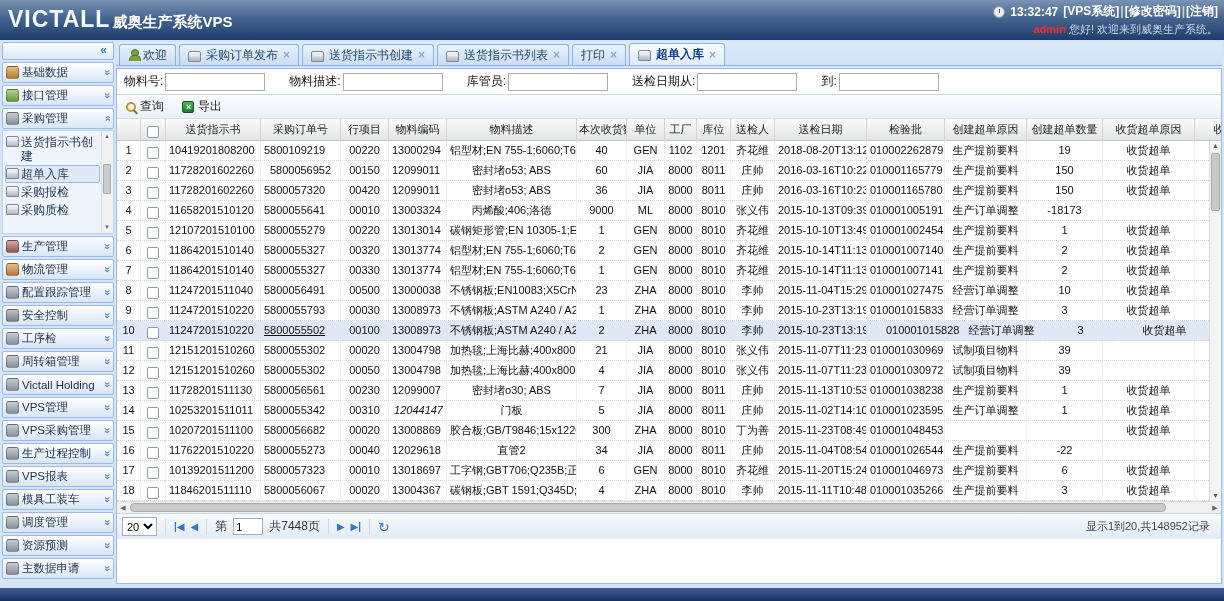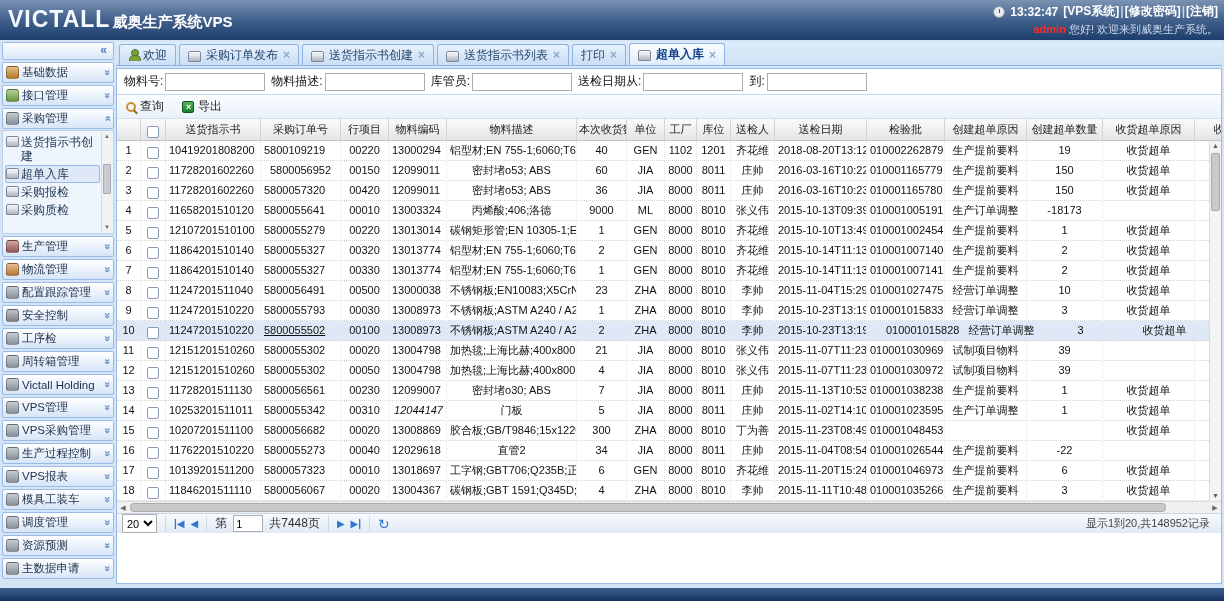--- a/index.html
+++ b/index.html
@@ -41,21 +41,21 @@
 
 .tabbar{height:24px;display:flex;align-items:flex-end;border-bottom:1px solid #8db2e3;padding-left:3px;gap:3px;background:linear-gradient(#ddebfa,#cfe2f5)}
 .tab{height:21px;display:flex;align-items:center;gap:3px;padding:0 8px;border:1px solid #8db2e3;border-bottom:none;border-radius:3px 3px 0 0;background:linear-gradient(#e8f2fd,#c9ddf4);font-size:12px;color:#27486e;cursor:pointer;white-space:nowrap}
 .tab.active{background:linear-gradient(#fbfdff,#ddecfb);font-weight:bold;color:#15428b;height:22px}
 .tab-close{color:#8fa9c9;font-weight:bold;margin-left:2px;font-size:12px;line-height:10px;cursor:pointer}
 .user-icon{width:12px;height:12px;position:relative;display:inline-block}
 .user-icon::before{content:'';position:absolute;left:3px;top:0;width:6px;height:6px;border-radius:50%;background:#7ba238;border:1px solid #55752a}
 .user-icon::after{content:'';position:absolute;left:1px;bottom:0;width:10px;height:5px;border-radius:5px 5px 0 0;background:#7ba238;border:1px solid #55752a;border-bottom:none}
 
 .panel{flex:1;margin-top:2px;border:1px solid #99bbe8;background:#fff;display:flex;flex-direction:column;min-height:0}
-.filterbar{height:26px;border-bottom:1px solid #c3d6ee;display:flex;align-items:center;padding:0 7px;gap:6px;background:#fff;flex:none}
+.filterbar{height:26px;border-bottom:1px solid #c3d6ee;display:flex;align-items:center;padding:0 7px;gap:24px;background:#fff;flex:none}
 .field{display:flex;align-items:center;gap:2px}
 .flabel{font-size:12px;color:#111;white-space:nowrap}
 .ftext{width:100px;height:18px;border:1px solid #abadb3;font-size:12px;padding:0 2px;outline:none}
 .toolbar{height:24px;border-bottom:1px solid #d7dfe8;background:linear-gradient(#fbfdff,#e9f1fa);display:flex;align-items:center;padding:0 6px;gap:12px;flex:none}
 .tbtn{display:flex;align-items:center;gap:4px;font-size:12px;color:#222;cursor:pointer;padding:1px 3px;border-radius:2px}
 .search-icon{width:10px;height:10px;border:2px solid #c8922b;border-radius:50%;position:relative;display:inline-block}
 .search-icon::after{content:'';position:absolute;width:5px;height:2px;background:#8a6b2a;transform:rotate(45deg);left:5px;top:7px}
 .excel-icon{width:12px;height:12px;background:linear-gradient(#55b25c,#1b7e2c);border:1px solid #14551d;border-radius:2px;position:relative;display:inline-block}
 .excel-icon::after{content:'×';color:#fff;font-size:9px;position:absolute;left:3px;top:0;font-weight:bold;line-height:11px}
 
@@ -69,21 +69,21 @@
 .cb{width:12px;height:12px;border:1px solid #8b9bb3;background:#fff;display:inline-block;vertical-align:middle;border-radius:2px;margin-top:3px;cursor:pointer}
 .vscroll{position:absolute;top:22px;right:0;bottom:0;width:12px;background:#f4f4f4;border-left:1px solid #dcdcdc;color:#5a5a5a;font-size:7px;text-align:center}
 .vscroll .arr{position:absolute;left:0;right:0;height:10px;line-height:10px}
 .vscroll .arr.top{top:0}
 .vscroll .arr.btm{bottom:0}
 .vscroll .vthumb{position:absolute;left:1px;right:1px;top:12px;height:58px;background:#c9c9c9;border:1px solid #a9a9a9;border-radius:2px}
 .hscroll{height:12px;background:#f0f0f0;border-top:1px solid #dcdcdc;position:relative;flex:none;font-size:7px;color:#666}
 .hscroll .thumb{position:absolute;left:13px;right:55px;top:1px;height:9px;background:#c9c9c9;border:1px solid #ababab;border-radius:4px}
 .hscroll .arr{position:absolute;top:0;width:12px;text-align:center;line-height:12px}
 
-.paging{height:20px;border-top:1px solid #c8d6e8;background:linear-gradient(#f7fafd,#e1eaf5);display:flex;align-items:center;padding:0 5px;gap:6px;font-size:12px;color:#333;flex:none}
+.paging{height:26px;border-top:1px solid #c8d6e8;background:linear-gradient(#f7fafd,#e1eaf5);display:flex;align-items:center;padding:0 5px;gap:6px;font-size:12px;color:#333;flex:none}
 .psel{height:19px;font-size:11px;border:1px solid #abadb3;background:#fff}
 .psep{width:1px;height:16px;background:#cfd9e4;margin:0 2px}
 .parr{color:#2f77d1;font-size:10px;cursor:pointer;font-weight:bold}
 .pinput{width:30px;height:17px;border:1px solid #abadb3;font-size:11px;padding:0 2px}
 .refresh-icon{color:#2f77d1;font-size:14px;cursor:pointer;line-height:14px}
 .psummary{margin-left:auto;font-size:11px;color:#444;padding-right:6px}
 .footer{height:13px;background:linear-gradient(#3c5f92,#15325d);position:absolute;left:0;right:0;bottom:0}
 </style>
 </head>
 <body>

